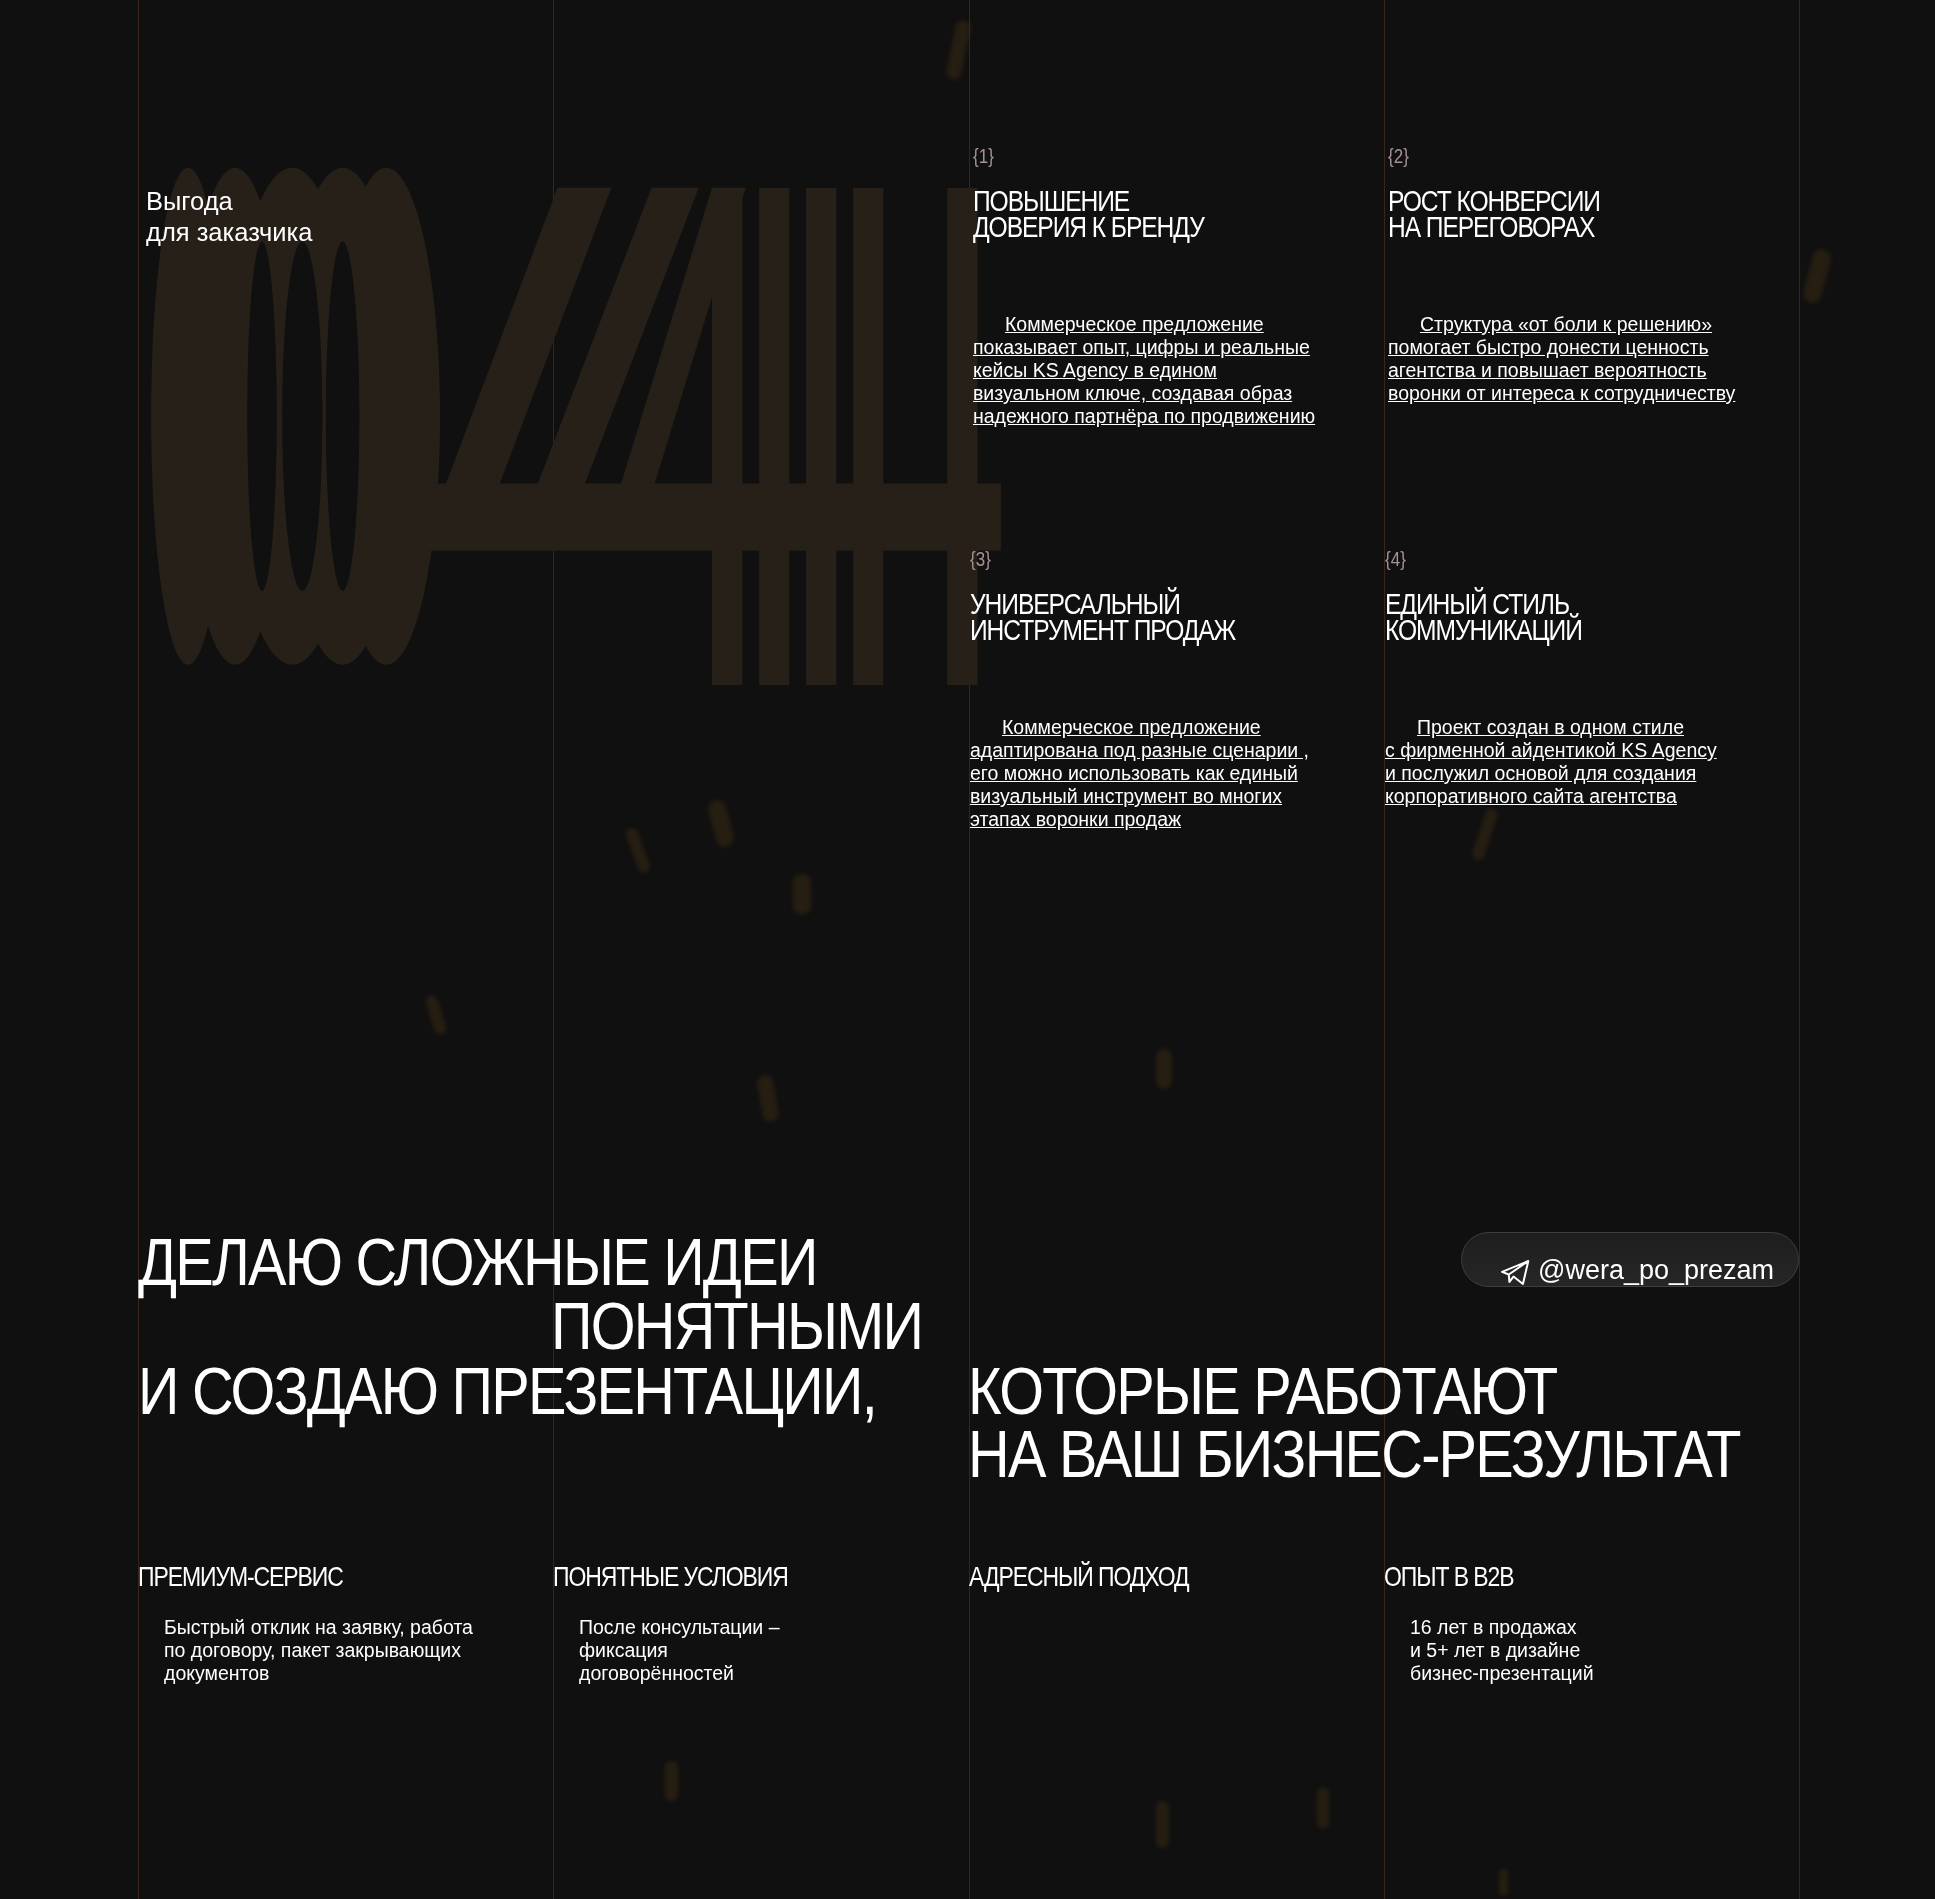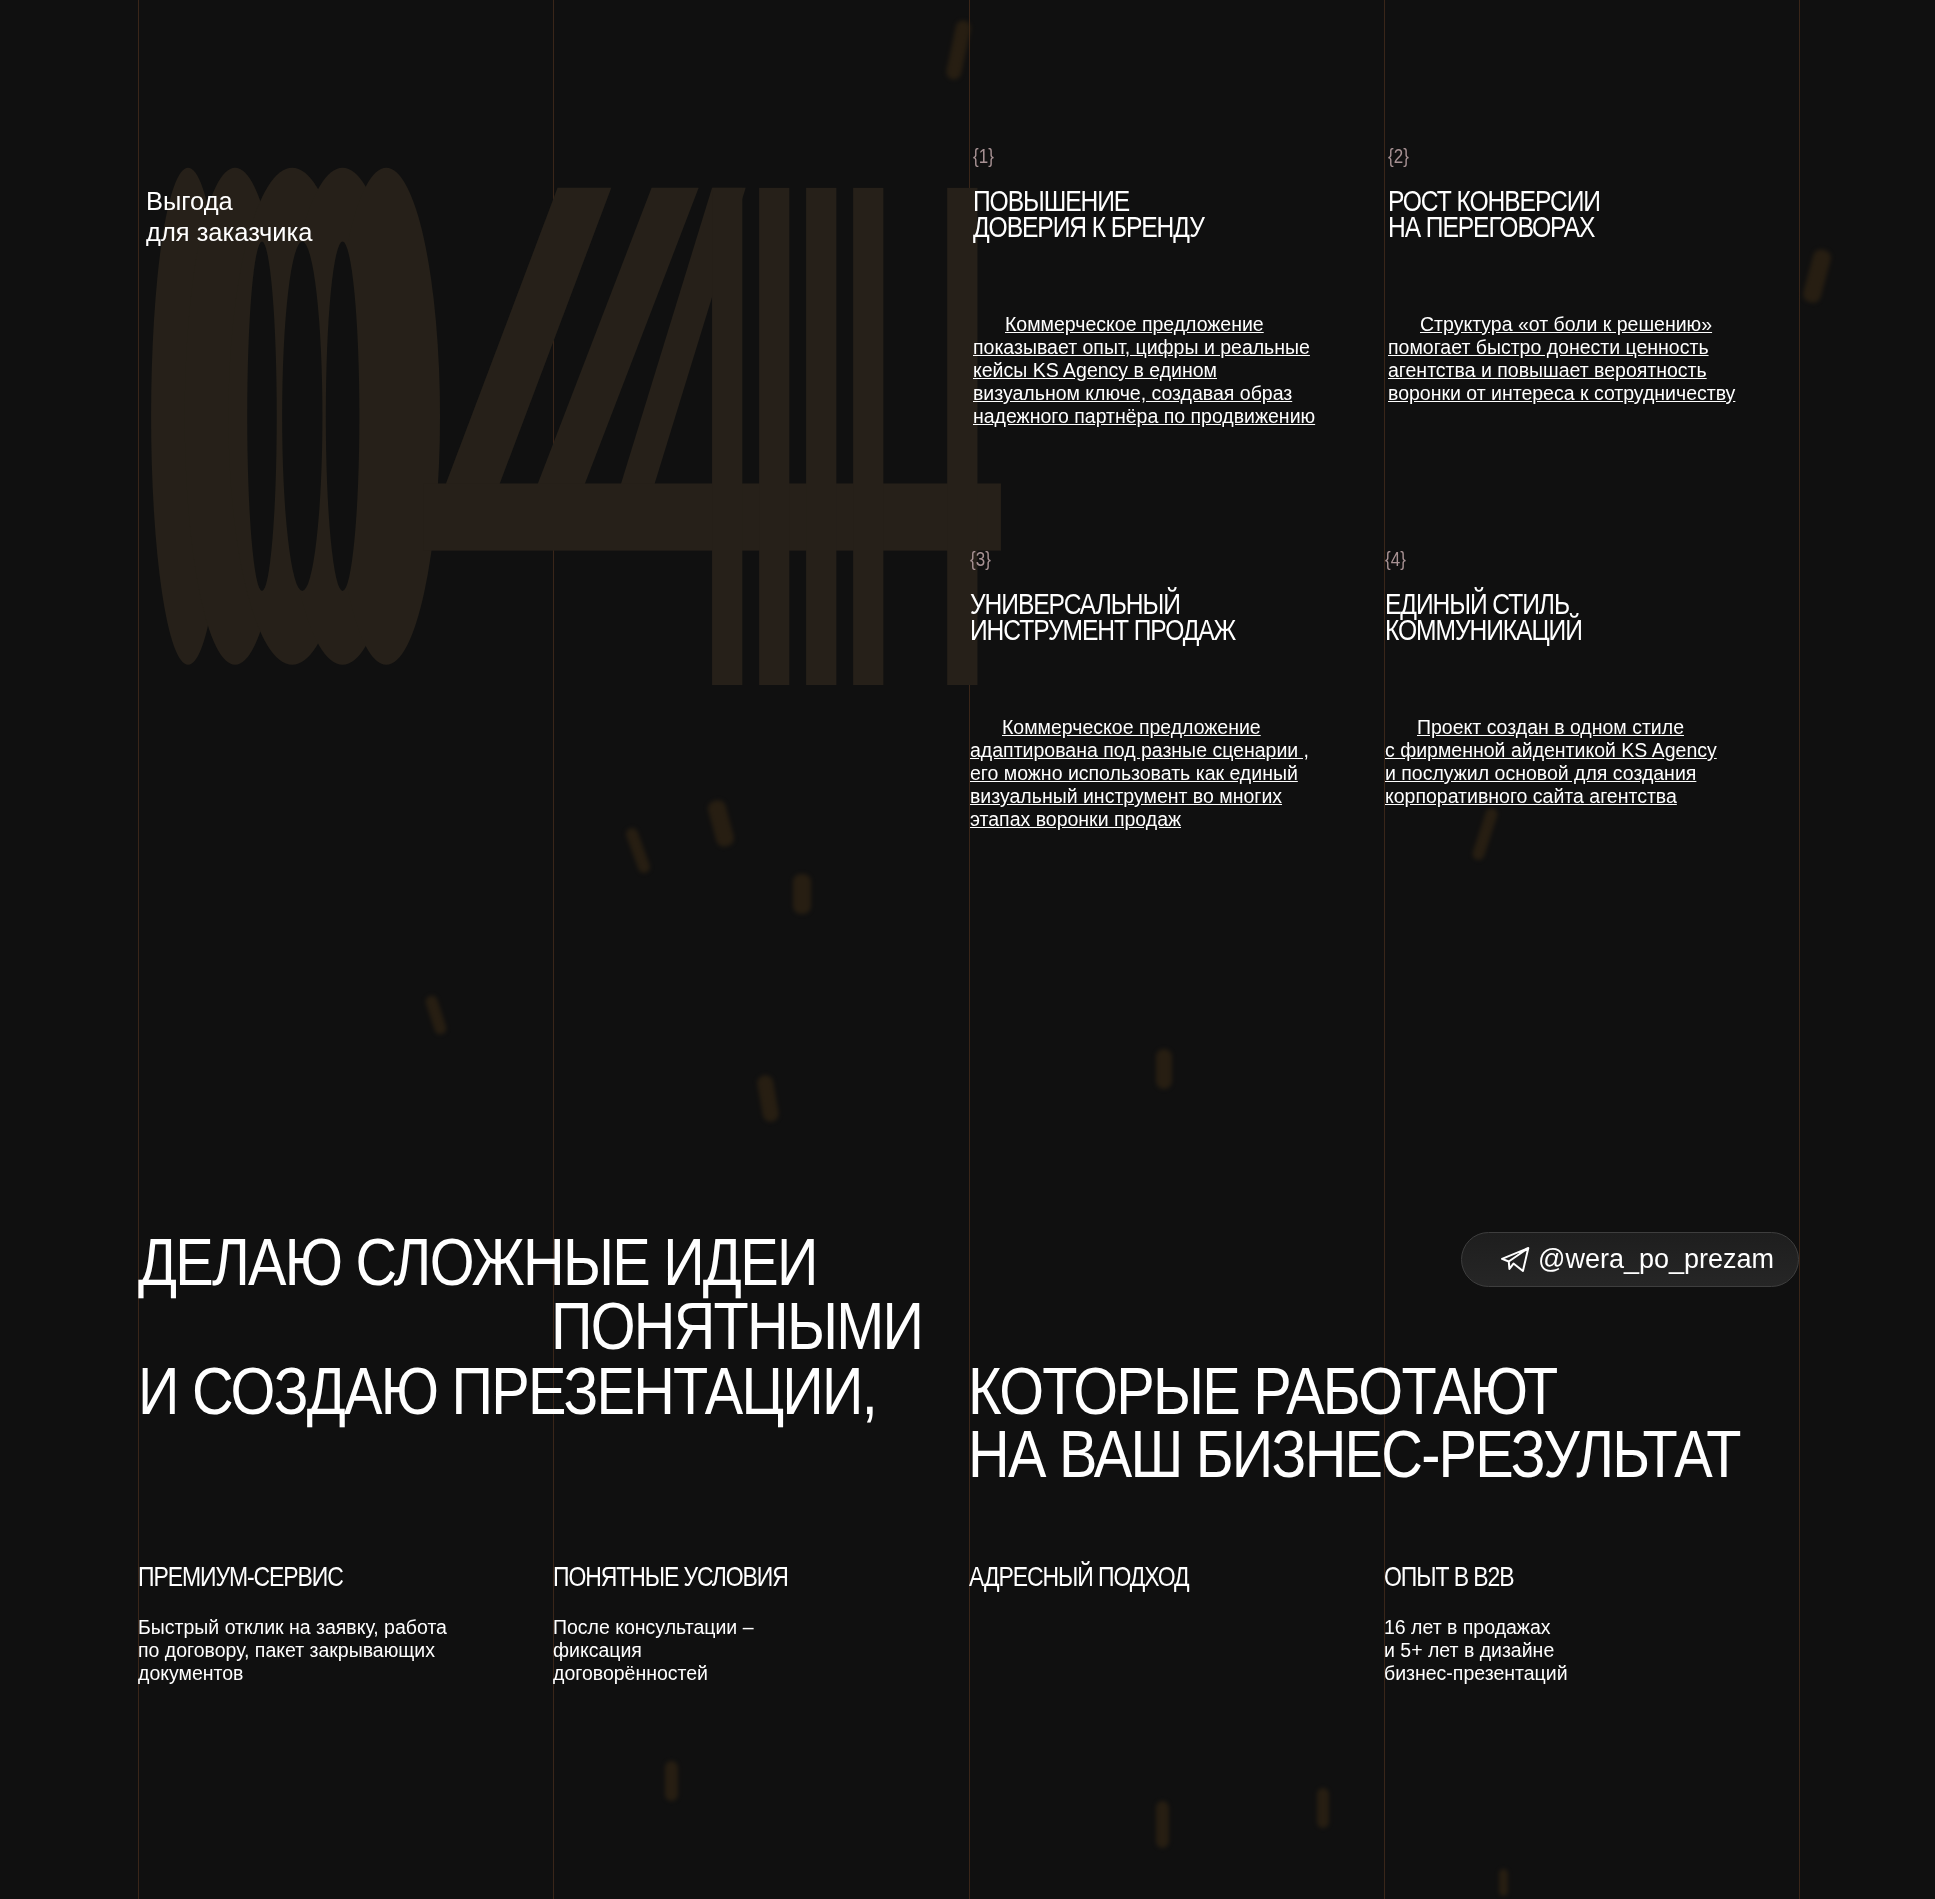--- a/index.html
+++ b/index.html
@@ -24,26 +24,26 @@
   .card .desc { margin-top: 73px; font-size: 19.5px; line-height: 23px; width: 403px; text-decoration: underline; }
   .card .desc .indent { display: inline-block; width: 32px; }
   .headline {
     position: absolute; font-size: 67px; line-height: 65px; letter-spacing: -2px;
     white-space: nowrap; transform: scaleX(.86); transform-origin: left; font-weight: 300;
   }
   .pill {
     position: absolute; left: 1461px; top: 1232px; width: 338px; height: 55px;
     border-radius: 27.6px; background: linear-gradient(#1e1e1e,#262626);
     border: 1px solid #3e3e3e; box-sizing: border-box;
-    display: flex; align-items: center; justify-content: flex-end; padding-right: 24px; gap: 6.7px;
+    display: flex; align-items: flex-end; justify-content: flex-end; padding-right: 24px; gap: 6.7px;
   }
   .pill .handle { font-size: 27px; color: #fff; }
   .feature { position: absolute; width: 376px; top: 1561px; }
   .feature .ftitle { font-size: 28px; letter-spacing: -1.3px; transform: scaleX(.82); transform-origin: left; white-space: nowrap; font-weight: 300; }
-  .feature .fdesc { margin-top: 23px; font-size: 19.5px; line-height: 23px; }
+  .feature .fdesc { margin-top: 23px; font-size: 19.5px; line-height: 23px; padding-left: 26px; }
 </style>
 </head>
 <body>
 
 <div class="gridline" style="left:138px"></div>
 <div class="gridline" style="left:553px"></div>
 <div class="gridline" style="left:969px"></div>
 <div class="gridline" style="left:1384px"></div>
 <div class="gridline" style="left:1799px"></div>
 

